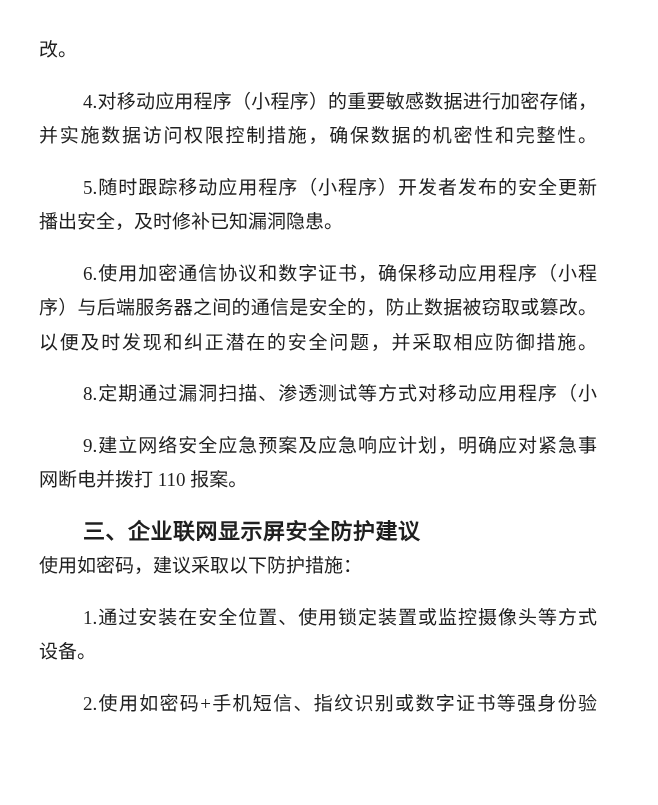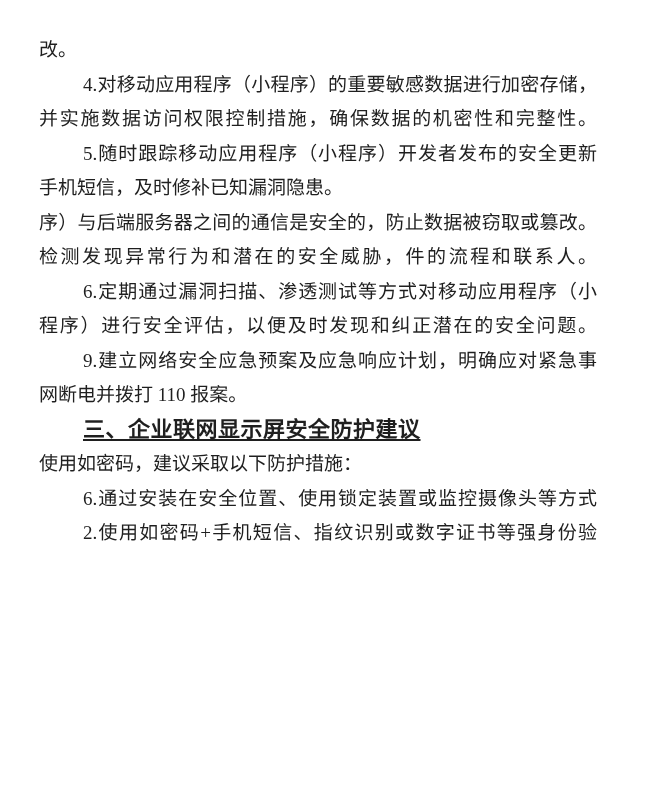--- a/index.html
+++ b/index.html
@@ -20,48 +20,49 @@
     color: #1f1f1f;
     overflow: hidden;
   }
   .ln {
     width: 100%;
     white-space: nowrap;
   }
   
   .ind {
     text-indent: 44px;
+    margin-top: 17px;
   }
   
   .jf {
     white-space: normal;
     text-align: justify;
     text-align-last: justify;
   }
   
   .heading {
     font-family: "Liberation Sans", "DejaVu Sans", sans-serif;
     font-weight: bold;
     font-size: 22px;
     letter-spacing: 0.5px;
-    text-decoration: underline;
   }
 </style>
 </head>
 <body>
 
 <div class="page">
   <div class="ln">改。</div>
   <div class="ln ind jf">4.对移动应用程序（小程序）的重要敏感数据进行加密存储，</div>
   <div class="ln jf">并实施数据访问权限控制措施，确保数据的机密性和完整性。</div>
   <div class="ln ind jf">5.随时跟踪移动应用程序（小程序）开发者发布的安全更新</div>
-  <div class="ln">手机短信，及时修补已知漏洞隐患。</div>
+  <div class="ln">播出安全，及时修补已知漏洞隐患。</div>
+  <div class="ln ind jf">6.使用加密通信协议和数字证书，确保移动应用程序（小程</div>
   <div class="ln jf">序）与后端服务器之间的通信是安全的，防止数据被窃取或篡改。</div>
-  <div class="ln jf">检测发现异常行为和潜在的安全威胁，件的流程和联系人。</div>
-  <div class="ln ind jf">6.定期通过漏洞扫描、渗透测试等方式对移动应用程序（小</div>
-  <div class="ln jf">程序）进行安全评估，以便及时发现和纠正潜在的安全问题。</div>
+  <div class="ln jf">以便及时发现和纠正潜在的安全问题，并采取相应防御措施。</div>
+  <div class="ln ind jf">8.定期通过漏洞扫描、渗透测试等方式对移动应用程序（小</div>
   <div class="ln ind jf">9.建立网络安全应急预案及应急响应计划，明确应对紧急事</div>
   <div class="ln">网断电并拨打 110 报案。</div>
   <div class="ln ind heading">三、企业联网显示屏安全防护建议</div>
   <div class="ln">使用如密码，建议采取以下防护措施：</div>
-  <div class="ln ind jf">6.通过安装在安全位置、使用锁定装置或监控摄像头等方式</div>
+  <div class="ln ind jf">1.通过安装在安全位置、使用锁定装置或监控摄像头等方式</div>
+  <div class="ln">设备。</div>
   <div class="ln ind jf">2.使用如密码+手机短信、指纹识别或数字证书等强身份验</div>
 </div>
 
 </body></html>

